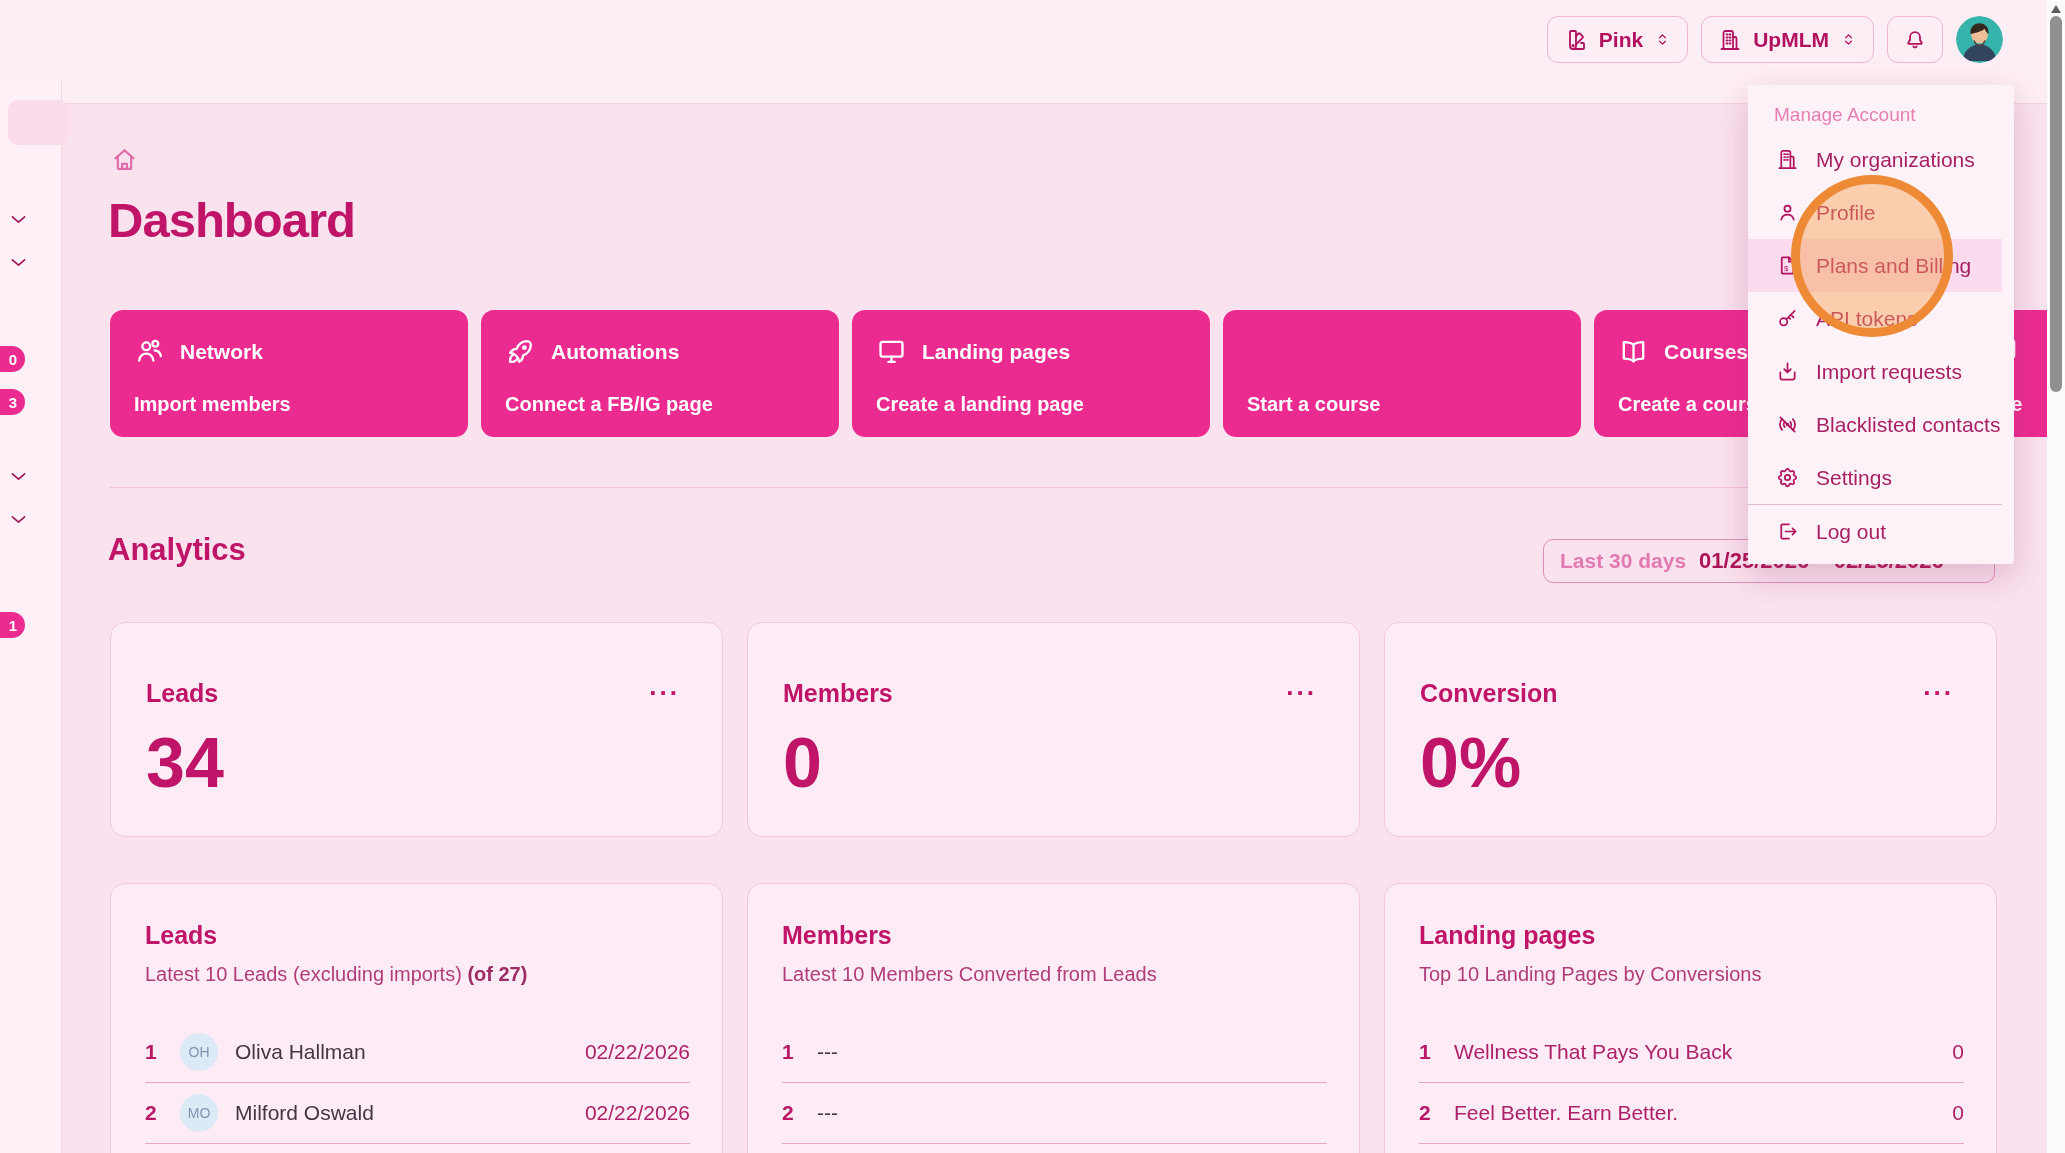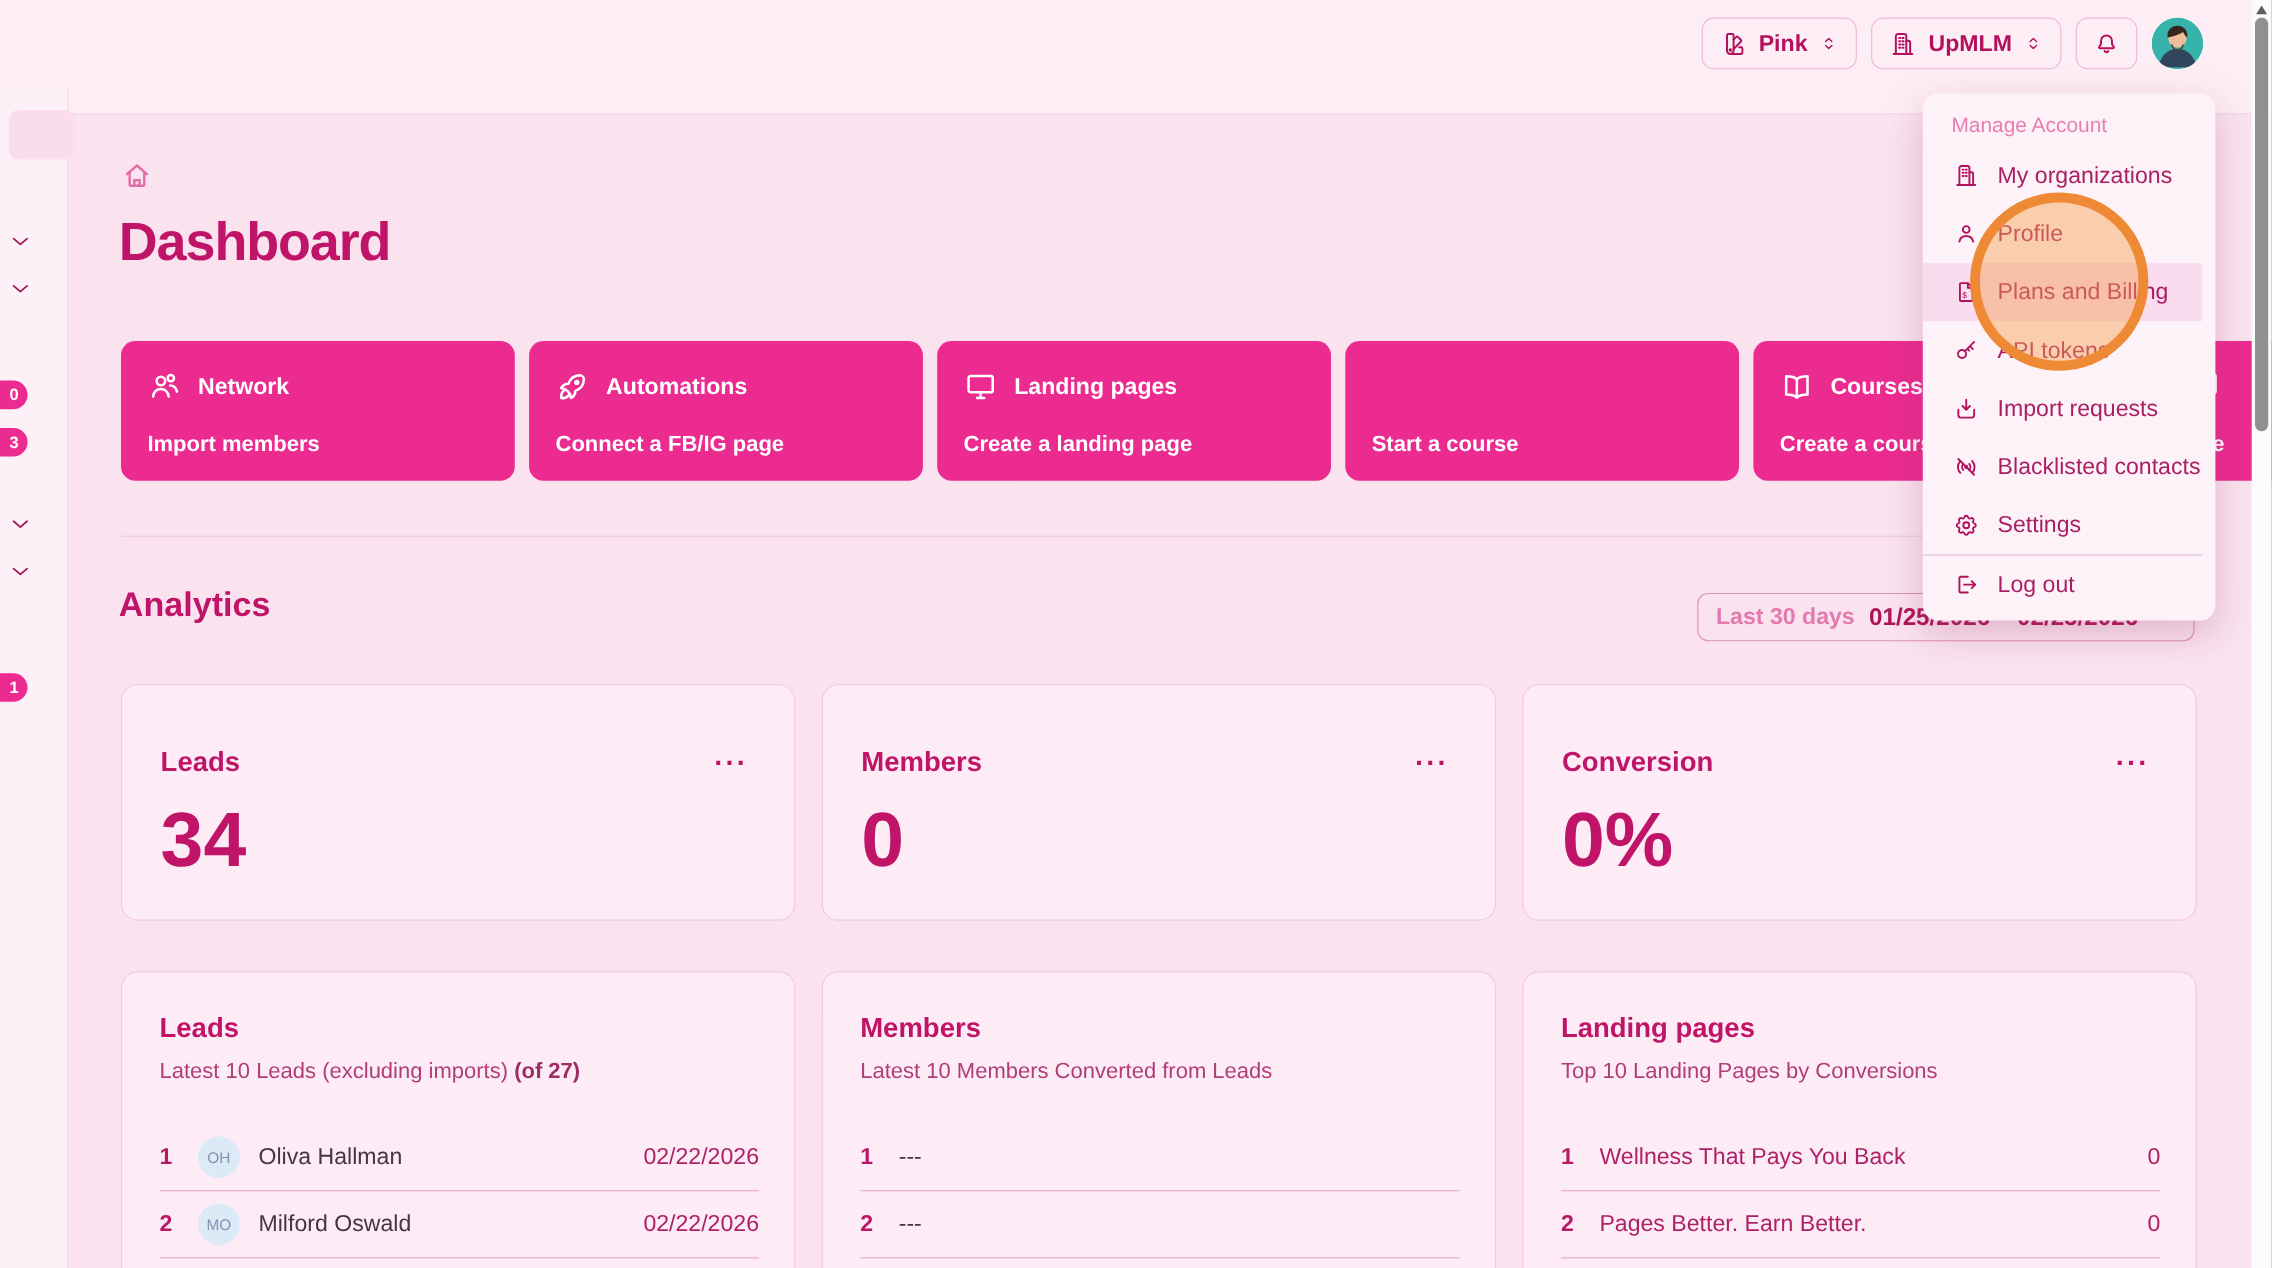--- a/index.html
+++ b/index.html
@@ -62,21 +62,21 @@
   .list-sub .bold{font-weight:bold;color:#9c2c63;}
   .list-rows{margin-top:36px;}
   .lrow{display:flex;align-items:center;height:60px;border-bottom:1.2px solid var(--rowline);gap:17px;}
   .rank{width:18px;font-weight:bold;color:#b81865;font-size:21px;flex:none;}
   .mini-avatar{width:38px;height:38px;border-radius:50%;background:#dce9f6;color:#8094b0;font-size:14px;display:flex;align-items:center;justify-content:center;flex:none;}
   .row-name{font-size:21px;color:var(--dark-name);white-space:nowrap;overflow:hidden;}
   .row-name.pink{color:var(--rowpink);}
   .row-right{margin-left:auto;font-size:21px;color:var(--rowpink);flex:none;}
 
   
-  .menu{position:absolute;left:1748px;top:85px;width:266px;background:var(--bg-menu);border-radius:14px;box-shadow:0 12px 34px rgba(160,60,110,0.28);z-index:40;box-sizing:border-box;padding:12px 12px 6px 0;}
+  .menu{position:absolute;left:1748px;top:85px;width:266px;background:var(--bg-menu);border-radius:3px;box-shadow:0 12px 34px rgba(160,60,110,0.28);z-index:40;box-sizing:border-box;padding:12px 12px 6px 0;}
   .menu-header{padding-left:26px;font-size:19px;color:#e77fb3;height:36px;display:flex;align-items:center;}
   .menu-item{display:flex;align-items:center;gap:17px;height:53px;padding-left:28px;font-size:21px;color:var(--menu-text);cursor:pointer;}
   .menu-item svg{width:23px;height:23px;flex:none;color:#b1115e;}
   .menu-item.highlighted{background:#fadcee;}
   .menu-divider{border-top:1.2px solid #e8b7d2;}
 
   
   .highlight-circle{position:absolute;left:1791px;top:175px;width:162px;height:162px;border-radius:50%;border:9px solid #ee8a36;background:rgba(247,160,80,0.45);z-index:50;box-sizing:border-box;pointer-events:none;}
 
   
@@ -294,21 +294,21 @@
       <h3 class="list-title">Landing pages</h3>
       <div class="list-sub">Top 10 Landing Pages by Conversions</div>
       <div class="list-rows">
         <div class="lrow">
           <span class="rank">1</span>
           <span class="row-name pink">Wellness That Pays You Back</span>
           <span class="row-right">0</span>
         </div>
         <div class="lrow">
           <span class="rank">2</span>
-          <span class="row-name pink">Pages Better. Earn Better.</span>
+          <span class="row-name pink">Feel Better. Earn Better.</span>
           <span class="row-right">0</span>
         </div>
       </div>
     </div>
   </div>
 
   <div class="menu">
     <div class="menu-header">Manage Account</div>
     <div class="menu-item">
       <svg class="ic" viewBox="0 0 24 24">

